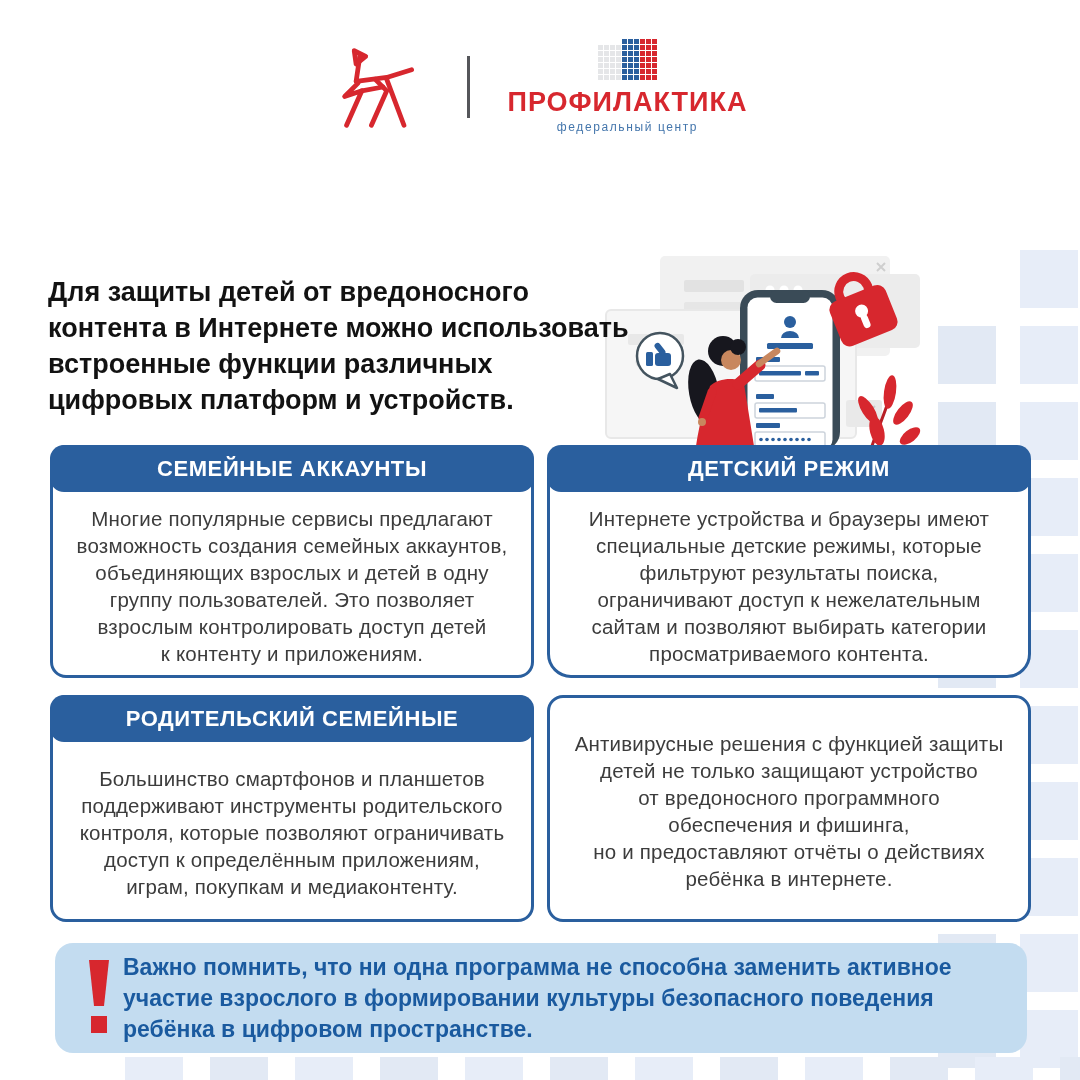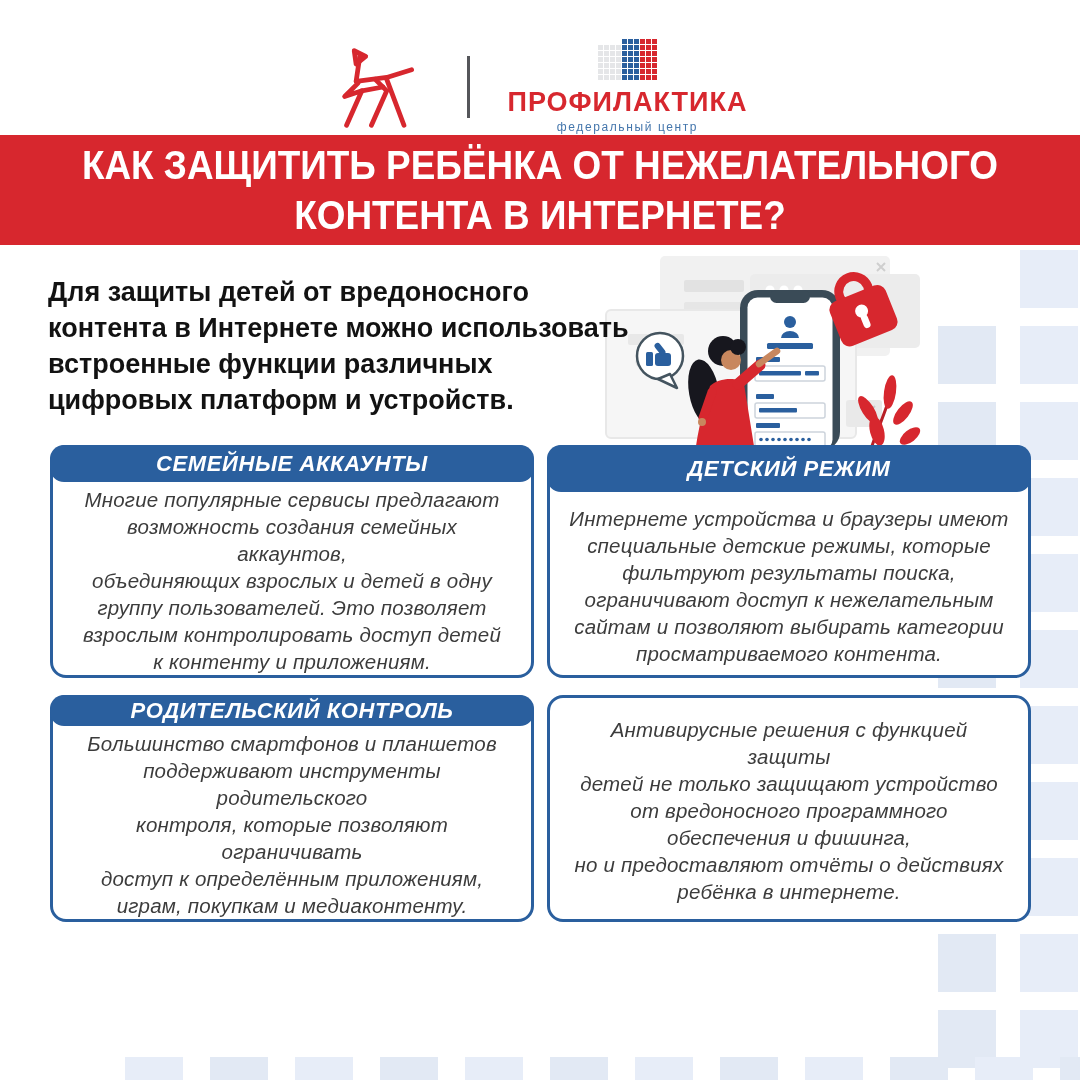--- a/index.html
+++ b/index.html
@@ -33,21 +33,21 @@
          font-size:27px;line-height:36px;font-weight:bold;color:#121212;white-space:pre-line;}
 
   
   .illustration{position:absolute;left:600px;top:250px;width:480px;height:196px;z-index:1;}
 
   
   .cards{position:absolute;left:50px;top:445px;width:981px;z-index:2;
          display:grid;grid-template-columns:1fr 1fr;grid-template-rows:233px 227px;
          column-gap:13px;row-gap:17px;}
   .card{background:#fff;border:3px solid #2A5F9E;border-radius:16px;
-        display:flex;flex-direction:column;box-sizing:border-box;font-style:italic;}
+        display:flex;flex-direction:column;box-sizing:border-box;}
   .card-header{height:47px;margin:-3px -3px 0;border-radius:14px;background:#2A5F9E;
                display:flex;align-items:center;justify-content:center;
                color:#fff;font-size:22px;font-weight:bold;letter-spacing:.6px;}
   .card-bodywrap{flex:1;display:flex;align-items:center;justify-content:center;padding:4px 18px 0;}
   .card-body{margin:0;text-align:center;font-size:20.5px;line-height:27px;color:#3C3C3C;
              letter-spacing:.2px;white-space:pre-line;}
 
   
   .note{position:absolute;left:55px;top:943px;width:972px;height:110px;z-index:2;
         border-radius:18px;display:flex;align-items:center;box-sizing:border-box;
@@ -178,24 +178,20 @@
           <i style="background: rgb(42, 95, 158);"></i>
           <i style="background: rgb(215, 39, 46);"></i>
           <i style="background: rgb(215, 39, 46);"></i>
           <i style="background: rgb(215, 39, 46);"></i>
         </div>
       <div class="logo-title" id="logoTitle" style="color: rgb(215, 39, 46);">ПРОФИЛАКТИКА</div>
       <div class="logo-subtitle" id="logoSubtitle" style="color: rgb(68, 118, 172);">федеральный центр</div>
     </div>
   </header>
 
-  <div class="banner" id="bannerBand" style="background: rgb(215, 39, 46);">
-    <h1>КАК ЗАЩИТИТЬ РЕБЁНКА ОТ НЕЖЕЛАТЕЛЬНОГО
-КОНТЕНТА В ИНТЕРНЕТЕ?</h1>
-  </div>
 
   <p class="intro">Для защиты детей от вредоносного
 контента в Интернете можно использовать
 встроенные функции различных
 цифровых платформ и устройств.</p>
 
   <svg class="illustration" viewBox="0 0 480 196">
 
     <g>
       <rect x="60" y="6" width="230" height="100" rx="5" fill="#F1F1F1"></rect>
@@ -303,47 +299,56 @@
       <div class="card-header" style="background: rgb(42, 95, 158);">СЕМЕЙНЫЕ АККАУНТЫ</div>
       <div class="card-bodywrap">
           <p class="card-body">Многие популярные сервисы предлагают
 возможность создания семейных аккаунтов,
 объединяющих взрослых и детей в одну
 группу пользователей. Это позволяет
 взрослым контролировать доступ детей
 к контенту и приложениям.</p>
         </div>
     </section>
-    <section class="card" style="border-color: rgb(42, 95, 158);">
+    <section class="card" style="border-color: rgb(42, 95, 158); border-radius: 24px;">
       <div class="card-header" style="background: rgb(42, 95, 158);">ДЕТСКИЙ РЕЖИМ</div>
       <div class="card-bodywrap">
           <p class="card-body">Интернете устройства и браузеры имеют
 специальные детские режимы, которые
 фильтруют результаты поиска,
 ограничивают доступ к нежелательным
 сайтам и позволяют выбирать категории
 просматриваемого контента.</p>
         </div>
     </section>
     <section class="card" style="border-color: rgb(42, 95, 158);">
-      <div class="card-header" style="background: rgb(42, 95, 158);">РОДИТЕЛЬСКИЙ КОНТРОЛЬ</div>
+      <div class="card-header" style="background: rgb(42, 95, 158);">РОДИТЕЛЬСКИЙ СЕМЕЙНЫЕ</div>
       <div class="card-bodywrap">
           <p class="card-body">Большинство смартфонов и планшетов
 поддерживают инструменты родительского
 контроля, которые позволяют ограничивать
 доступ к определённым приложениям,
 играм, покупкам и медиаконтенту.</p>
         </div>
     </section>
     <section class="card" style="border-color: rgb(42, 95, 158);">
       <div class="card-bodywrap">
           <p class="card-body">Антивирусные решения с функцией защиты
 детей не только защищают устройство
 от вредоносного программного
 обеспечения и фишинга,
 но и предоставляют отчёты о действиях
 ребёнка в интернете.</p>
         </div>
     </section>
   </div>
 
+  <div class="note" id="noteBox" style="background: rgb(195, 220, 240);">
+    <svg class="note-excl" width="28" height="76" viewBox="0 0 28 76">
+      <polygon points="4,0 24,0 19,46 9,46" fill="#D7272E"></polygon>
+      <rect x="6" y="56" width="16" height="17" fill="#D7272E"></rect>
+    </svg>
+    <p class="note-text" id="noteText" style="color: rgb(26, 90, 159);">Важно помнить, что ни одна программа не способна заменить активное
+участие взрослого в формировании культуры безопасного поведения
+ребёнка в цифровом пространстве.</p>
+  </div>
 
 </div>
 
 </body></html>

